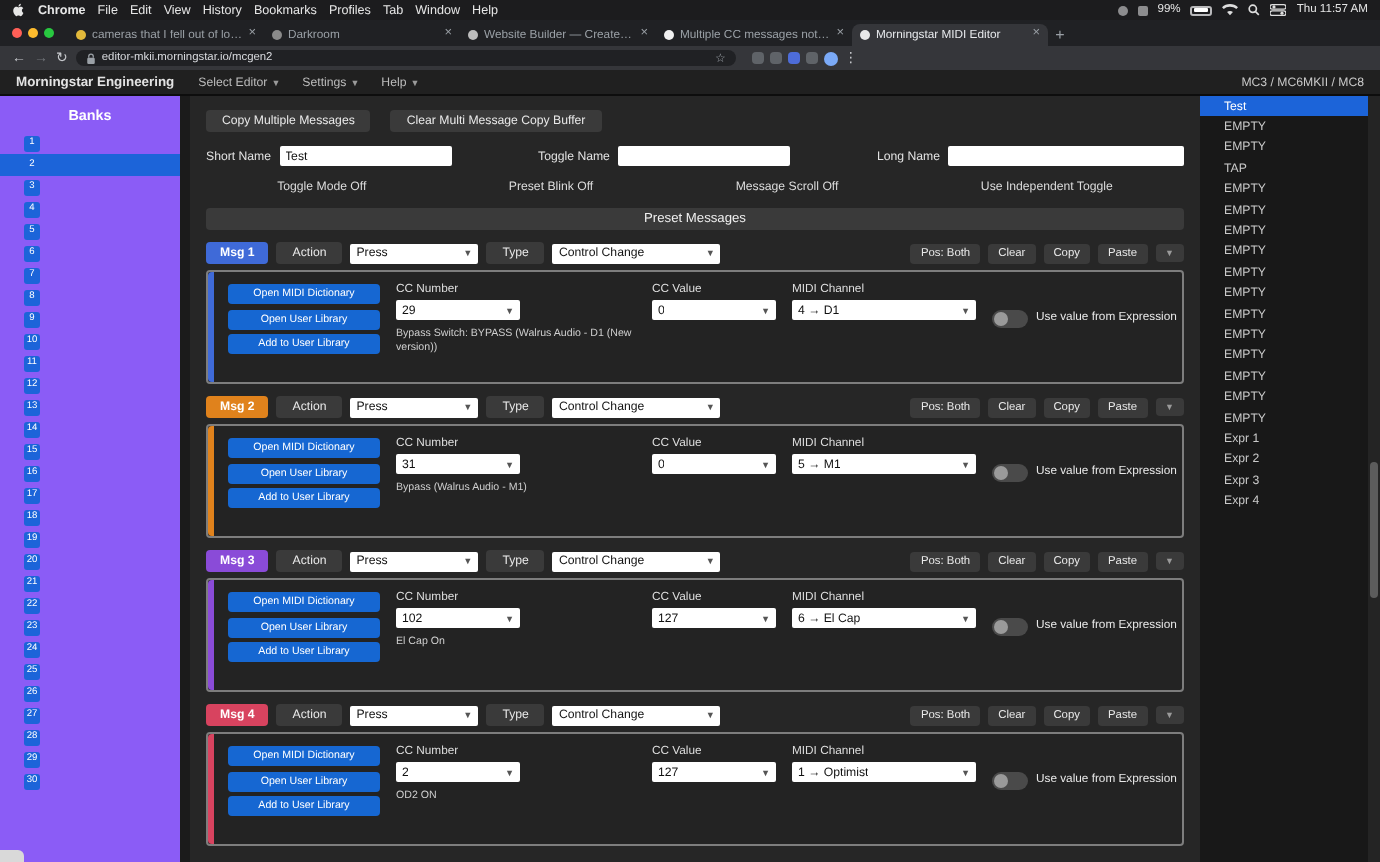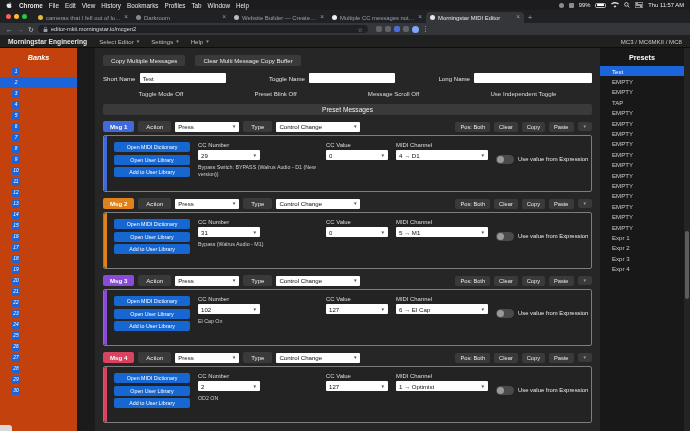--- a/index.html
+++ b/index.html
@@ -46,21 +46,21 @@
 
   
   .app-header{position:absolute;top:35px;left:0;right:0;height:13px;background:#202020;border-bottom:1px solid #0d0d0d;display:flex;align-items:center;padding:0 8px;gap:12px;z-index:27;}
   .brand{font-size:6.7px;font-weight:700;color:#e3e3e3;white-space:nowrap;}
   .app-menus{display:flex;gap:11px;}
   .app-menu{font-size:6.1px;color:#bdbdbd;display:flex;align-items:center;gap:2px;white-space:nowrap;}
   .chev{font-size:4.5px;color:#9a9a9a;}
   .device-switch{margin-left:auto;font-size:6.1px;color:#c9c9c9;white-space:nowrap;}
 
   
-  .banks{position:absolute;left:0;top:48px;bottom:0;width:77px;background:#c2410c;overflow:hidden;font-style:italic;}
+  .banks{position:absolute;left:0;top:48px;bottom:0;width:90px;background:#8b5cf6;overflow:hidden;}
   .side-title{font-size:7.2px;font-weight:700;color:#fff;text-align:center;padding:5px 0 4px;}
   .bank-row{height:11px;display:flex;align-items:center;padding-left:12px;gap:4px;}
   .bank-row.selected{background:#1c64d9;}
   .bank-num{width:8px;height:8px;background:#1c64d9;border-radius:1.5px;color:#fff;font-size:4.8px;display:flex;align-items:center;justify-content:center;flex:none;}
   .bank-row.selected .bank-num{background:transparent;}
   .presets{position:absolute;right:6px;top:48px;bottom:0;width:84px;background:#181818;overflow:hidden;}
   .preset-row{height:10.4px;display:flex;align-items:center;padding-left:12px;font-size:6.1px;color:#c9c9c9;white-space:nowrap;}
   .preset-row.selected{background:#1c64d9;color:#fff;}
 
   
@@ -358,21 +358,20 @@
           <span class="bank-num">29</span>
         </div>
 
         <div class="bank-row">
           <span class="bank-num">30</span>
         </div>
       </div>
   </div>
 
   <div class="presets">
-    <div class="side-title">Presets</div>
     <div>
 
         <div class="preset-row selected">Test</div>
 
         <div class="preset-row">EMPTY</div>
 
         <div class="preset-row">EMPTY</div>
 
         <div class="preset-row">TAP</div>
 

